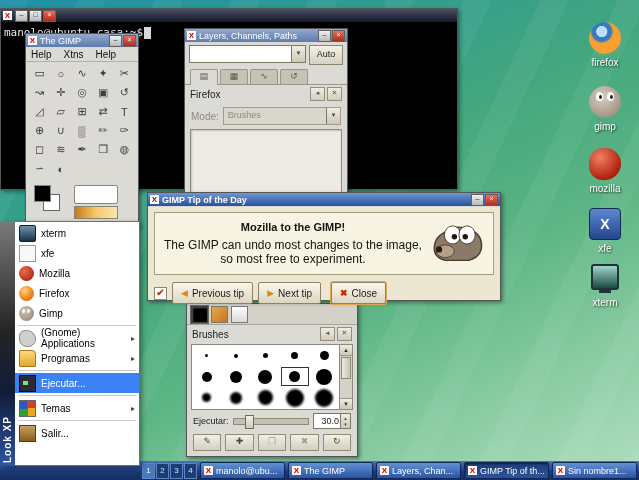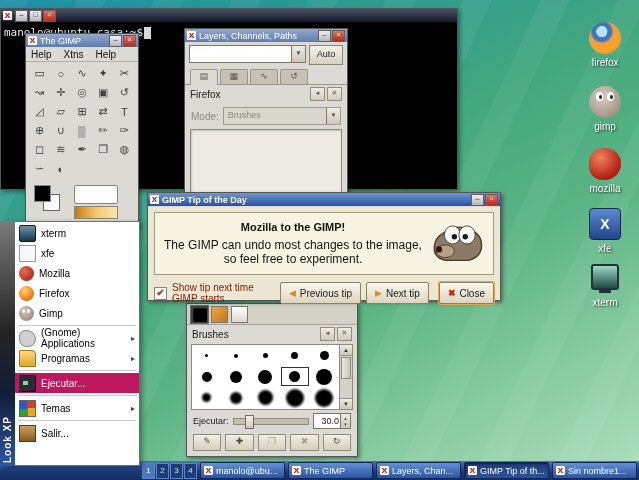--- a/index.html
+++ b/index.html
@@ -115,21 +115,21 @@
     font-size:9px;line-height:13px;text-align:center;color:#4a463a;}
   .bb-dis{color:#a39f90;}
 
   
   .smenu{position:absolute;left:0;top:221px;width:140px;height:245px;z-index:7;display:flex;box-shadow:2px 2px 5px rgba(0,0,0,.4);}
   .sedge{width:15px;background:linear-gradient(180deg,#7a7a7a,#242424 45%,#101c38 70%,#2d55a5 100%);position:relative;flex:0 0 auto;}
   .sedge-text{position:absolute;bottom:3px;left:2px;writing-mode:vertical-rl;transform:rotate(180deg);
     color:#fff;font-size:10px;font-weight:bold;letter-spacing:1px;}
   .sitems{flex:1;background:#fff;border:1px solid #6f6f6f;border-left:none;padding:1px 0;}
   .mitem{height:20px;display:flex;align-items:center;gap:5px;padding:0 4px;font-size:10px;color:#000;}
-  .mitem-hl{background:#be185d;color:#fff;}
+  .mitem-hl{background:#3b82f6;color:#fff;}
   .msep{height:1px;background:#c9c9c9;margin:2px 3px;}
   .marrow{margin-left:auto;font-size:8px;color:#444;}
   .mic{width:15px;height:15px;flex:0 0 auto;}
   .ic-xterm{background:linear-gradient(#6f93ad,#16324a);border:1px solid #0c1c2c;border-radius:2px;}
   .ic-xfe{background:#f8f8f8;border:1px solid #999;}
   .ic-mozilla{background:radial-gradient(circle at 35% 35%,#e86a50,#a01808);border-radius:50%;}
   .ic-firefox{background:radial-gradient(circle at 38% 32%,#ffd080,#f08818 55%,#c85008);border-radius:50%;}
   .ic-gimp{background:radial-gradient(circle at 40% 35%,#cfc4b4,#8d8070);border-radius:50%;position:relative;}
   .ic-gimp::before{content:"";position:absolute;left:3px;top:3px;width:3px;height:4px;background:#fff;border-radius:50%;box-shadow:5px 0 0 #fff;}
   .ic-oow{background:#fff;border:1px solid #8898c8;background-image:repeating-linear-gradient(180deg,#fff 0 2px,#9ab0e0 2px 3px);}
@@ -405,35 +405,34 @@
       <span class="wbtns">
         <span class="wbtn">–</span>
         <span class="wbtn wbtn-close">×</span>
       </span>
     </div>
     <div class="tip-content">
       <div class="tip-panel">
         <div class="tip-texts">
           <div class="tip-head">Mozilla to the GIMP!</div>
           <div class="tip-line">The GIMP can undo most changes to the image,</div>
-          <div class="tip-line">so feel free to experiment.</div>
+          <div class="tip-line">so most free to experiment.</div>
         </div>
         <svg class="wilber" width="58" height="48" viewBox="0 0 64 52">
           <path d="M6 34 Q4 18 20 12 Q30 4 44 10 Q58 14 58 28 Q58 40 44 44 L18 44 Q8 42 6 34 Z" fill="#8c7a68" stroke="#4a3a2a" stroke-width="1.5"></path>
           <ellipse cx="26" cy="16" rx="9" ry="10" fill="#fff" stroke="#4a3a2a"></ellipse>
           <ellipse cx="42" cy="16" rx="9" ry="10" fill="#fff" stroke="#4a3a2a"></ellipse>
           <circle cx="28" cy="18" r="3" fill="#201810"></circle>
           <circle cx="40" cy="18" r="3" fill="#201810"></circle>
           <ellipse cx="18" cy="34" rx="10" ry="7" fill="#b5a188" stroke="#4a3a2a"></ellipse>
           <circle cx="11" cy="32" r="3.5" fill="#2a1c10"></circle>
         </svg>
       </div>
       <div class="tip-bottom">
         <span class="chk">✔</span>
-        <span class="chk-label">Show tip next time GIMP starts</span>
         <span class="tipbtn">
           <span class="ic-or">◀</span>
           <span>Previous tip</span>
         </span>
         <span class="tipbtn">
           <span class="ic-or">▶</span>
           <span>Next tip</span>
         </span>
         <span class="tipbtn tipbtn-close">
           <span class="ic-red">✖</span>

